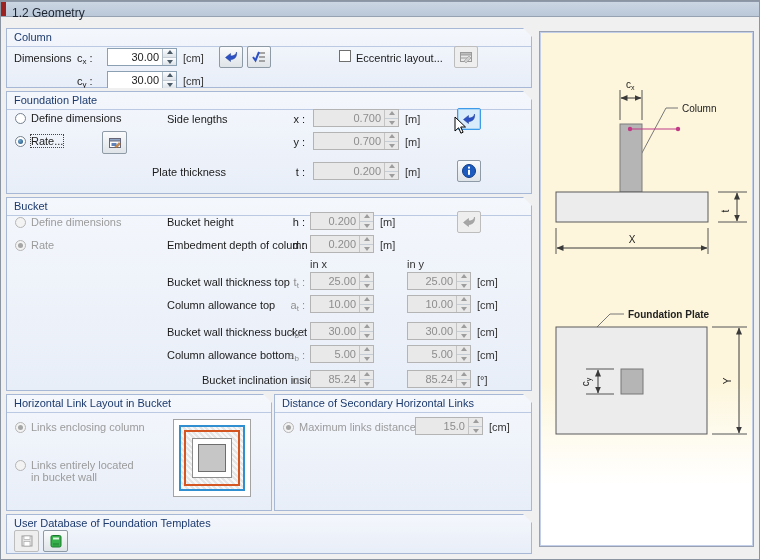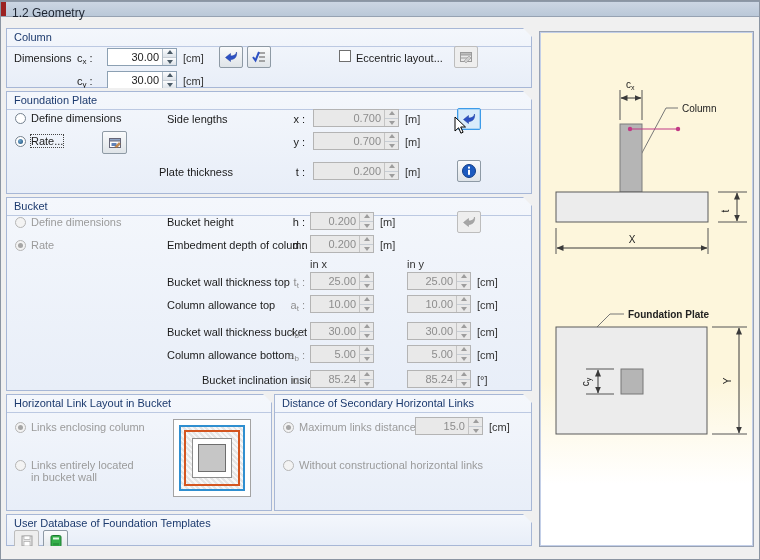--- a/index.html
+++ b/index.html
@@ -163,21 +163,21 @@
     <span class="sym" style="left:280px;width:18px;top:44px;">y :</span>
     <div class="spin dis" style="left:306px;top:40px;width:86px;">
       <span class="val">0.700</span>
       <span class="btns">
           <i class="up"></i>
           <i class="dn"></i>
         </span>
     </div>
     <span class="unit" style="left:398px;top:44px;">[m]</span>
 
-    <span class="lbl" style="left:152px;top:74px;">Plate thickness</span>
+    <span class="lbl" style="left:145px;top:74px;">Plate thickness</span>
     <span class="sym" style="left:280px;width:18px;top:74px;">t :</span>
     <div class="spin dis" style="left:306px;top:70px;width:86px;">
       <span class="val">0.200</span>
       <span class="btns">
           <i class="up"></i>
           <i class="dn"></i>
         </span>
     </div>
     <span class="unit" style="left:398px;top:74px;">[m]</span>
     <div class="btn" style="left:450px;top:68px;">
@@ -353,27 +353,23 @@
       <span class="rtext">Maximum links distance</span>
     </div>
     <div class="spin dis" style="left:140px;top:22px;width:68px;">
       <span class="val">15.0</span>
       <span class="btns">
           <i class="up"></i>
           <i class="dn"></i>
         </span>
     </div>
     <span class="unit" style="left:214px;top:26px;">[cm]</span>
-    <div class="radio dis" style="left:8px;top:64px;">
-      <span class="rdot"></span>
-      <span class="rtext">Without constructional horizontal links</span>
-    </div>
-  </div>
-
-  <div class="gbox" style="left:5px;top:513px;width:526px;height:32px;">
+  </div>
+
+  <div class="gbox" style="left:5px;top:513px;width:526px;height:40px;">
     <span class="gtitle">User Database of Foundation Templates</span>
     <div class="btn dis" style="left:7px;top:15px;width:25px;height:22px;">
       <svg width="16" height="16" viewBox="0 0 16 16">
           <rect x="3" y="3" width="10" height="10" fill="#e6e6e6" stroke="#9f9f9f"></rect>
           <rect x="5" y="3" width="6" height="3.5" fill="#fff" stroke="#9f9f9f" stroke-width="0.6"></rect>
           <rect x="5" y="8.5" width="6" height="4.5" fill="#fff" stroke="#9f9f9f" stroke-width="0.6"></rect>
         </svg>
     </div>
     <div class="btn" style="left:36px;top:15px;width:25px;height:22px;">
       <svg width="16" height="16" viewBox="0 0 16 16">

